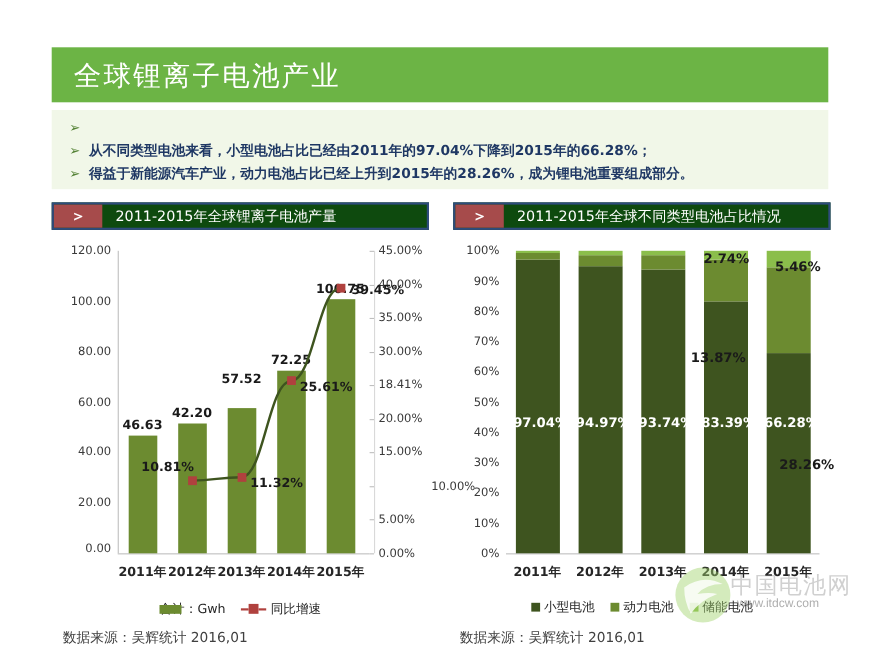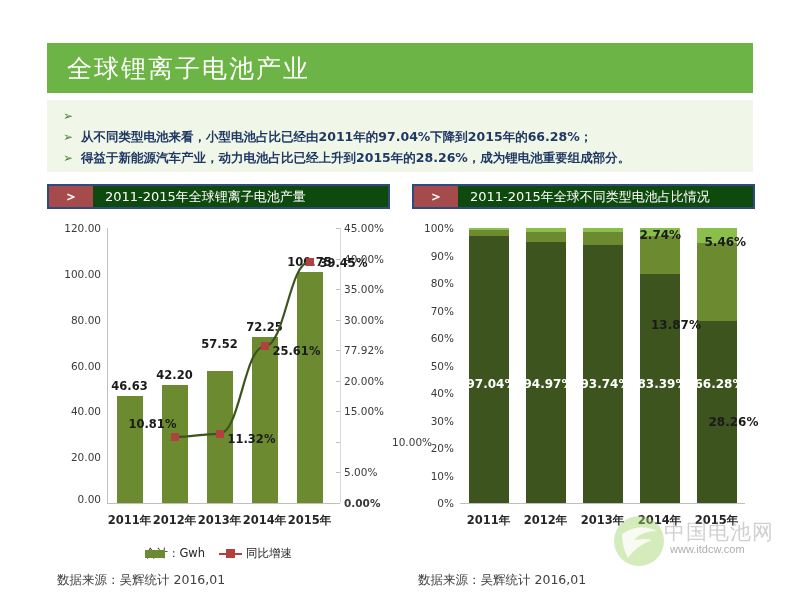--- a/index.html
+++ b/index.html
@@ -290,31 +290,31 @@
     <div class="plot" id="plot-left">
         <div class="axis-baseline" style="left:60px;top:288px;width:229px;"></div>
         <div class="axis-vline" style="left:60px;top:13px;height:275px;"></div>
         <div class="ytick" style="left:4px;top:284px;width:50px;">0.00</div>
         <div class="ytick" style="left:4px;top:242.16666666666669px;width:50px;text-align:right;">20.00</div>
         <div class="ytick" style="left:4px;top:196.33333333333334px;width:50px;">40.00</div>
         <div class="ytick" style="left:4px;top:150.5px;width:50px;">60.00</div>
         <div class="ytick" style="left:4px;top:104.66666666666669px;width:50px;text-align:right;">80.00</div>
         <div class="ytick" style="left:4px;top:58.833333333333314px;width:50px;">100.00</div>
         <div class="ytick" style="left:4px;top:13px;width:50px;">120.00</div>
-        <div class="y2tick" style="left:297px;top:288px;width:52px;font-weight:bold;">0.00%</div>
+        <div class="y2tick" style="left:297px;top:288px;width:52px;">0.00%</div>
         <div class="tickmark" style="left:289px;top:288px;"></div>
         <div class="y2tick" style="left:297px;top:257.44444444444446px;width:52px;">5.00%</div>
         <div class="tickmark" style="left:289px;top:257.44444444444446px;"></div>
         <div class="y2tick" style="left:297px;top:226.88888888888889px;width:52px;margin-left:48px;">10.00%</div>
         <div class="tickmark" style="left:289px;top:226.88888888888889px;"></div>
         <div class="y2tick" style="left:297px;top:196.33333333333334px;width:52px;">15.00%</div>
         <div class="tickmark" style="left:289px;top:196.33333333333334px;"></div>
         <div class="y2tick" style="left:297px;top:165.77777777777777px;width:52px;">20.00%</div>
         <div class="tickmark" style="left:289px;top:165.77777777777777px;"></div>
-        <div class="y2tick" style="left:297px;top:135.22222222222223px;width:52px;">77.92%</div>
+        <div class="y2tick" style="left:297px;top:135.22222222222223px;width:52px;">18.41%</div>
         <div class="tickmark" style="left:289px;top:135.22222222222223px;"></div>
         <div class="y2tick" style="left:297px;top:104.66666666666669px;width:52px;">30.00%</div>
         <div class="tickmark" style="left:289px;top:104.66666666666669px;"></div>
         <div class="y2tick" style="left:297px;top:74.11111111111111px;width:52px;">35.00%</div>
         <div class="tickmark" style="left:289px;top:74.11111111111111px;"></div>
         <div class="y2tick" style="left:297px;top:43.55555555555557px;width:52px;">40.00%</div>
         <div class="tickmark" style="left:289px;top:43.55555555555557px;"></div>
         <div class="y2tick" style="left:297px;top:13px;width:52px;">45.00%</div>
         <div class="tickmark" style="left:289px;top:13px;"></div>
         <div class="axis-vline" style="left:293px;top:13px;height:275px;background:#D9D9D9;"></div>
@@ -391,32 +391,46 @@
         <div class="seg" style="left:227.5px;top:20.53500000000001px;width:40px;height:38.1425px;background:#6C8B30;"></div>
         <div class="seg" style="left:227.5px;top:12.999999999999968px;width:40px;height:7.535px;background:#8BBE4B;"></div>
         <div class="seg" style="left:284.5px;top:105.72999999999999px;width:40px;height:182.27px;background:#3E541F;"></div>
         <div class="seg" style="left:284.5px;top:28.014999999999986px;width:40px;height:77.715px;background:#6C8B30;"></div>
         <div class="seg" style="left:284.5px;top:12.999999999999986px;width:40px;height:15.015px;background:#8BBE4B;"></div>
         <div class="seg-lab" style="left:54.5px;top:161.5px;color:#FFFFFF;">97.04%</div>
         <div class="seg-lab" style="left:111.5px;top:161.5px;color:#FFFFFF;">94.97%</div>
         <div class="seg-lab" style="left:168.5px;top:161.5px;color:#FFFFFF;">93.74%</div>
         <div class="seg-lab" style="left:225.5px;top:161.5px;color:#FFFFFF;">83.39%</div>
         <div class="seg-lab" style="left:282.5px;top:161.5px;color:#FFFFFF;">66.28%</div>
-        <div class="seg-lab" style="left:239px;top:103px;color:#1A1A1A;">13.87%</div>
+        <div class="seg-lab" style="left:216px;top:103px;color:#1A1A1A;">13.87%</div>
         <div class="seg-lab" style="left:296.5px;top:200px;color:#1A1A1A;">28.26%</div>
         <div class="seg-lab" style="left:227.5px;top:13px;color:#1A1A1A;">2.74%</div>
         <div class="seg-lab" style="left:292.5px;top:20px;color:#1A1A1A;">5.46%</div>
         <div class="xlabel" style="left:76.5px;top:298px;">2011年</div>
         <div class="xlabel" style="left:133.5px;top:298px;">2012年</div>
         <div class="xlabel" style="left:190.5px;top:298px;">2013年</div>
         <div class="xlabel" style="left:247.5px;top:298px;">2014年</div>
         <div class="xlabel" style="left:304.5px;top:298px;">2015年</div>
       </div>
   </div>
 
+  <div class="legend right">
+    <div class="leg-item">
+      <span class="leg-swatch sq" id="lg-r0" style="background: rgb(62, 84, 31);"></span>
+      <span>小型电池</span>
+    </div>
+    <div class="leg-item">
+      <span class="leg-swatch sq" id="lg-r1" style="background: rgb(108, 139, 48);"></span>
+      <span>动力电池</span>
+    </div>
+    <div class="leg-item">
+      <span class="leg-swatch sq" id="lg-r2" style="background: rgb(139, 190, 75);"></span>
+      <span>储能电池</span>
+    </div>
+  </div>
 
   <div class="source right">数据来源：吴辉统计 2016,01</div>
 
   <div class="watermark">
     <svg class="wm-globe" viewBox="0 0 54 54">
       <circle cx="27" cy="27" r="25" fill="#9FD36A" opacity="0.45"></circle>
       <path d="M10 20 Q27 8 45 17 Q30 17 22 26 Q33 24 40 26 Q24 32 16 44 Q10 33 10 20 Z" fill="#ffffff" opacity="0.8"></path>
     </svg>
     <div class="wm-cn">中国电池网</div>
     <div class="wm-url">www.itdcw.com</div>

